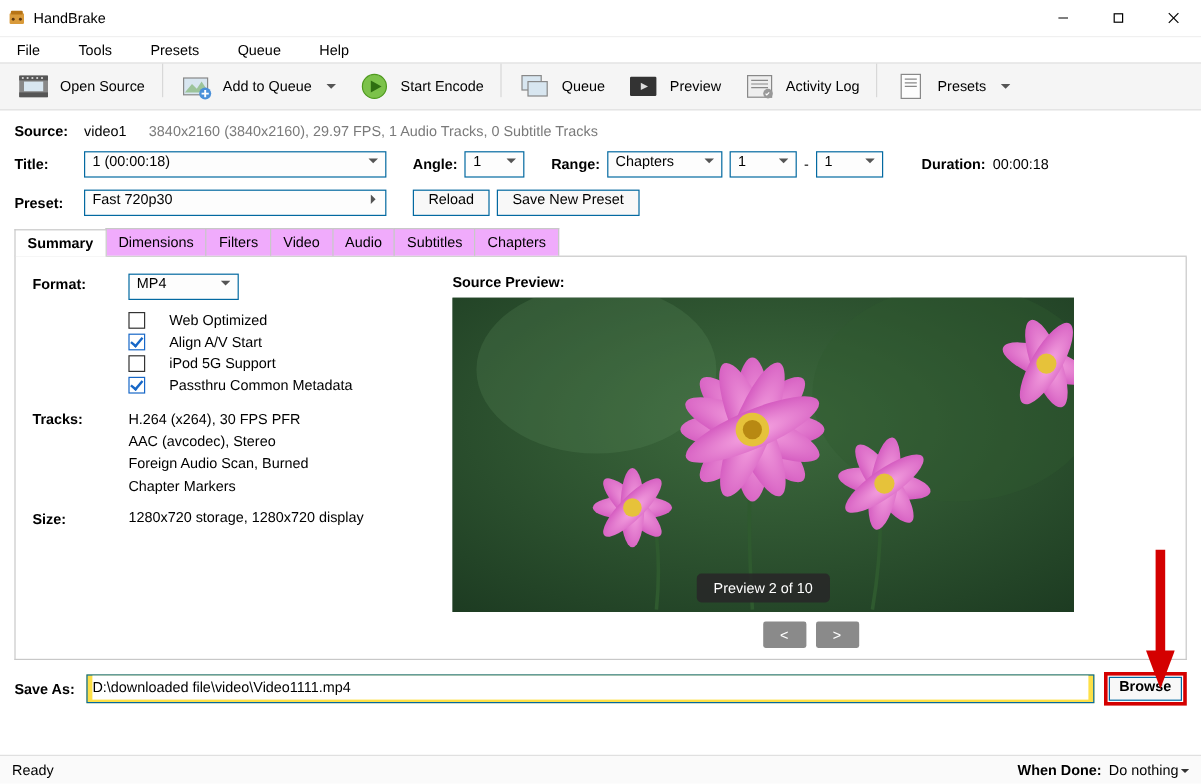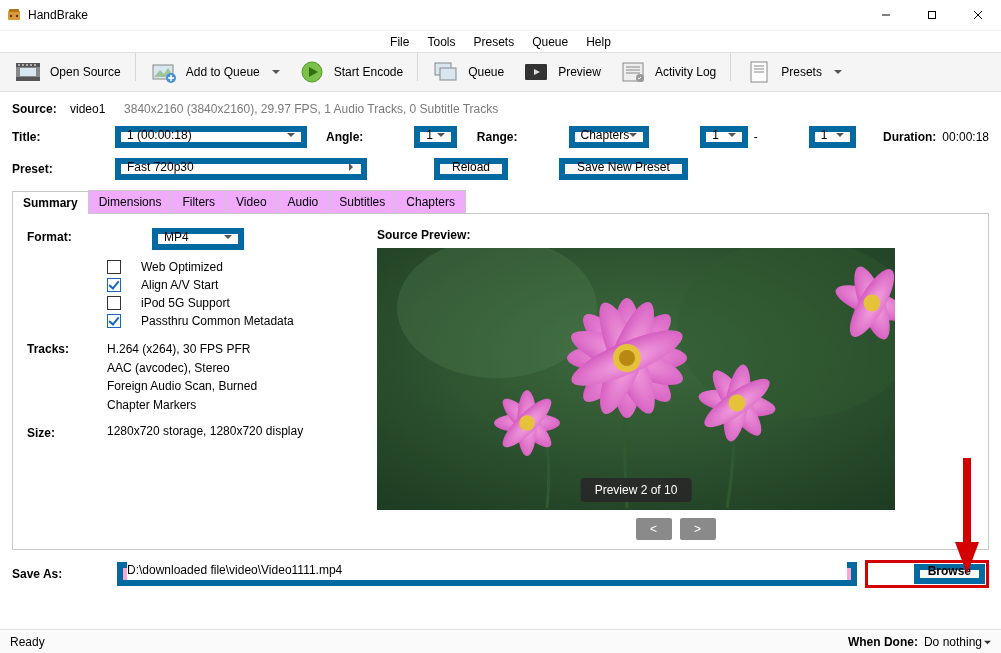--- a/index.html
+++ b/index.html
@@ -8,41 +8,40 @@
   
   .titlebar { height: 30px; display: flex; align-items: center; justify-content: space-between; padding: 0 0 0 6px; }
   .titlebar-left { display: flex; align-items: center; gap: 6px; }
   .titlebar-icon { width: 16px; height: 16px; display:inline-block; }
   .titlebar-title { font-size: 12px; }
   .titlebar-buttons { display: flex; }
   .tbbtn { width: 46px; height: 30px; display:flex; align-items:center; justify-content:center; }
   .tbbtn svg { width: 10px; height: 10px; }
 
   
-  .menubar { height: 22px; display: flex; align-items: center; padding: 0 6px; gap: 2px; border-top:1px solid #f0f0f0;justify-content:center;}
+  .menubar { height: 22px; display: flex; align-items: center; padding: 0 6px; gap: 16px; border-top:1px solid #f0f0f0;}
   .menuitem { padding: 2px 8px; }
 
   
   .toolbar { height: 40px; background: #f5f5f5; border-top: 1px solid #e0e0e0; border-bottom: 1px solid #e0e0e0; display: flex; padding: 0 8px; gap: 6px; }
   .tbitem { display: flex; align-items: center; gap: 8px; padding: 3px 6px; }
   .ticon { width: 28px; height: 24px; display:inline-block; }
   .tsep { width: 1px; height: 28px; background: #d8d8d8; margin: 0 2px; }
   .caret { display:inline-block; margin-left:4px; }
   .caret svg{width:8px;height:8px;}
 
   
   .content { padding: 10px 12px 0 12px; }
   .row { display: flex; align-items: center; margin-bottom: 10px; gap: 6px; }
   .lbl { font-weight: 600; min-width: 52px; }
   .gray { color: #7a7a7a; }
 
   .select, .combo, .btn, .textfield {
-    border: 6px solid #0369a1; background: #fdfdfd; height: 22px; display: flex; align-items: flex-end; padding: 0 6px;
+    border: 1px solid #0369a1; background: #fdfdfd; height: 22px; display: flex; align-items: flex-start; padding: 0 6px;
     font-size: 12px;
-    margin-left: 45px;
   }
   .select { justify-content: space-between; }
   .select .arrow { margin-left: auto; }
   .btn { background: #f8f8f8; justify-content: center; padding: 0 12px; }
 
   .tabs { display: flex; border-bottom: 1px solid #c8c8c8; margin-top: 4px; }
   .tab { padding: 4px 10px; border: 1px solid #c8c8c8; border-bottom: none; margin-right: -1px; background: #f0abfc; }
   .tab.active { background: #fff; position: relative; top: 1px; font-weight: bold; }
   .tabpane { border: 1px solid #c8c8c8; border-top: none; padding: 14px 14px 6px 14px; min-height: 336px; }
 
@@ -59,21 +58,21 @@
   .chkbox.checked::after { content:""; width:8px; height:4px; border-left:2px solid #1767c7; border-bottom:2px solid #1767c7; transform: rotate(-50deg); margin-top:-3px;}
   .trackline { line-height: 1.55; }
 
   .previewlbl { font-weight: 600; margin-bottom: 6px; }
   .previewbox { width: 518px; height: 262px; background: #2a4a2f; position: relative; overflow:hidden;}
   .previewbadge { position: absolute; bottom: 8px; left: 50%; transform: translateX(-50%); background: rgba(40,40,40,0.9); color: #fff; padding: 5px 14px; border-radius: 4px; font-size: 12px;}
   .navbtns { display: flex; justify-content: center; gap: 8px; margin-top: 8px;}
   .navbtn { width: 36px; height: 22px; background: #8a8a8a; color: #fff; display:flex;align-items:center;justify-content:center; border-radius:2px;}
 
   .saveasrow { display: flex; align-items: center; gap: 8px; padding: 10px 12px 0 12px; }
-  .textfield { flex: 1; height: 24px; background:#f9a8d4; padding: 0 4px;}
+  .textfield { flex: 1; height: 24px; background:#fde047; padding: 0 4px;}
   .textfield input { border:none; outline:none; width:100%; font-size:12px; height:20px;}
 
   .browse-hl { border: 3px solid #d40000; padding:1px;}
 
   .statusbar { position: absolute; bottom: 0; left: 0; right: 0; height: 24px; border-top: 1px solid #e0e0e0; background: #fafafa; display:flex; align-items:center; justify-content:space-between; padding: 0 10px;}
   .statusright { display:flex; align-items:center; gap:6px;}
 
   .arrow svg{width:8px;height:8px;}
   .smallarrow svg{width:7px;height:7px;}
 

